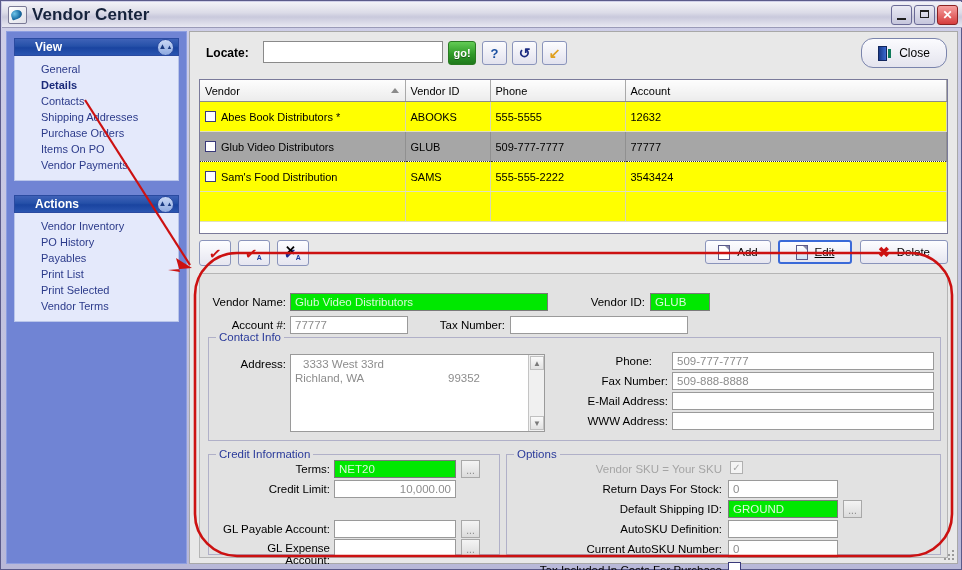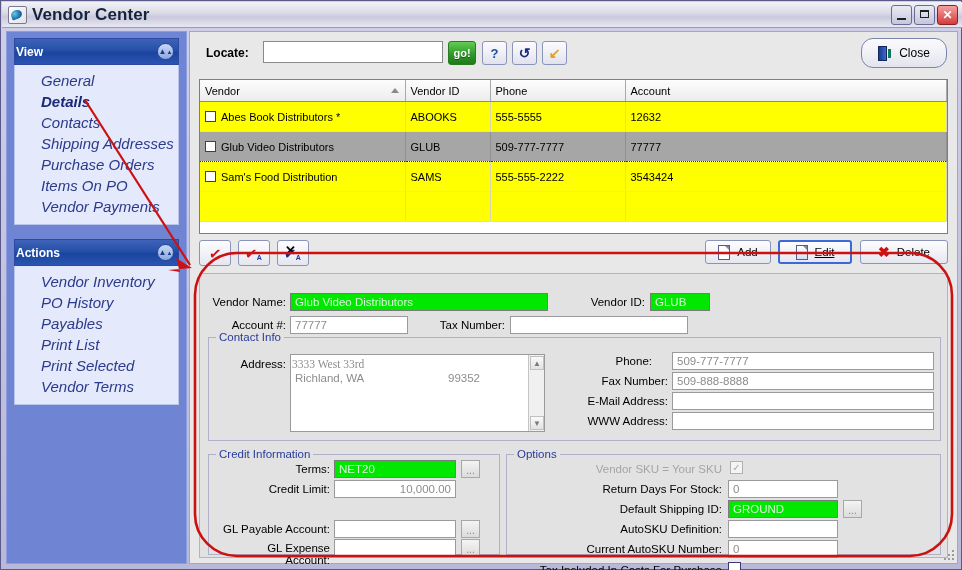--- a/index.html
+++ b/index.html
@@ -59,42 +59,41 @@
 
   
   .sidebar{
     position:absolute;left:0;top:0;width:181px;height:533px;
     background:#7084d4;
     border:1px solid #8d9ee0;
     box-sizing:border-box;
   }
   .panel{margin:6px 7px 0 7px;}
   .panel-head{
-    height:27px;
+    height:18px;
     background:linear-gradient(to bottom,#3f62b8 0%,#2550a8 45%,#1a44a0 55%,#2a55b0 100%);
     border:1px solid #2a4aa0;
     display:flex;align-items:center;justify-content:space-between;
-    padding:0 4px 0 1px;box-sizing:border-box;
+    padding:0 4px 0 20px;box-sizing:border-box;
   }
   .panel-title{color:#fff;font-weight:bold;font-size:12px;}
   .chev-btn{
     width:15px;height:15px;border-radius:50%;
     background:linear-gradient(to bottom,#c9d8f5 0%,#8ca8e0 100%);
     border:1px solid #2a4aa0;
     display:flex;align-items:center;justify-content:center;
     font-size:8px;color:#1a3a80;line-height:1;cursor:pointer;
   }
   .panel-body{
     background:#e4e9fb;border:1px solid #b9c5ea;border-top:none;
     padding:5px 0 7px 0;
   }
   .side-link{
-    padding:2px 4px 2px 26px;color:#2b3a8a;font-size:15px;cursor:pointer;
+    padding:2px 4px 2px 26px;color:#2b3a8a;font-size:11px;cursor:pointer;
     white-space:nowrap;
-    font-style:italic;
   }
   .side-link.active{font-weight:bold;color:#1a2a7a;}
 
   
   .rightpane{
     position:absolute;left:183px;top:0;width:769px;height:533px;
     background:#e8e8e8;
     border:1px solid #a8a8a8;
     box-sizing:border-box;
   }
@@ -414,21 +413,21 @@
 
           <div class="fld-label" style="left:215px;top:45px;width:90px;">Tax Number:</div>
           <div class="inp" style="left:310px;top:42px;width:178px;"></div>
 
           <div class="gbox" style="left:8px;top:63px;width:733px;height:104px;">
             <span class="gbox-title">Contact Info</span>
           </div>
 
           <div class="fld-label" style="left:16px;top:84px;width:70px;">Address:</div>
           <div class="addr-area" style="left:90px;top:80px;width:255px;height:78px;">
-            <div class="addr-line" style="left:1px;top:3px;font-family:Liberation Serif, serif;">3333 West 33rd</div>
+            <div class="addr-line" style="left:12px;top:3px;">3333 West 33rd</div>
             <div class="addr-line" style="left:4px;top:17px;">Richland, WA</div>
             <div class="addr-line" style="left:157px;top:17px;">99352</div>
             <div class="scroll-v">
               <div class="sc-arrow" style="top:1px;">▲</div>
               <div class="sc-arrow" style="bottom:1px;">▼</div>
             </div>
           </div>
 
           <div class="fld-label" style="left:369px;top:81px;width:83px;">Phone:</div>
           <div class="inp" style="left:472px;top:78px;width:262px;">509-777-7777</div>

